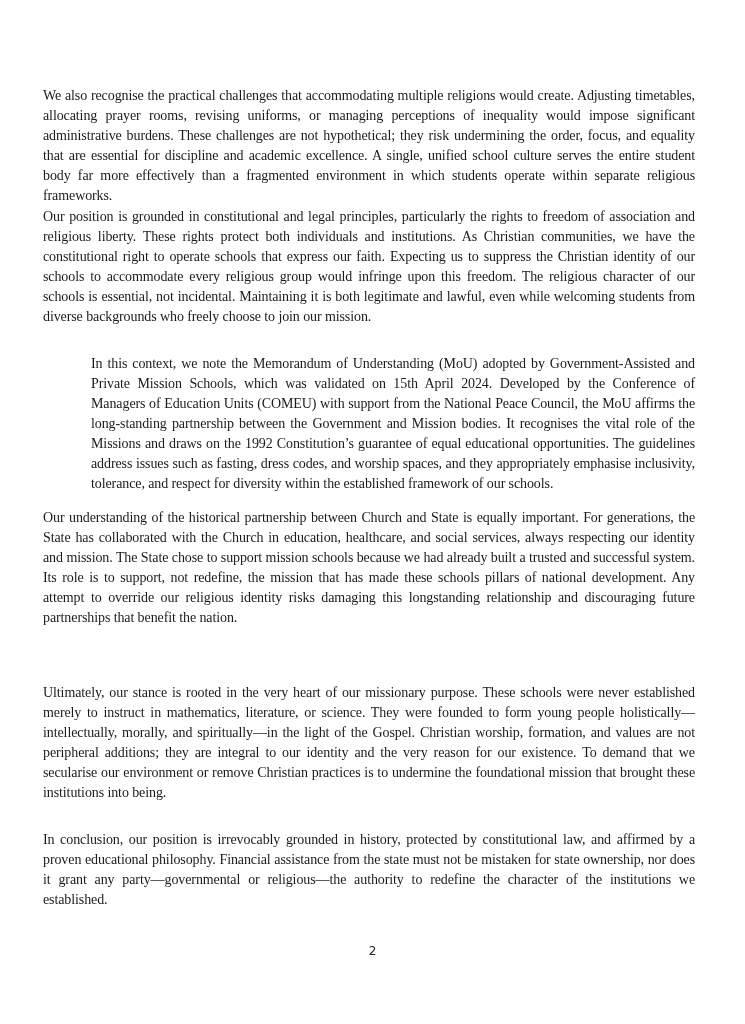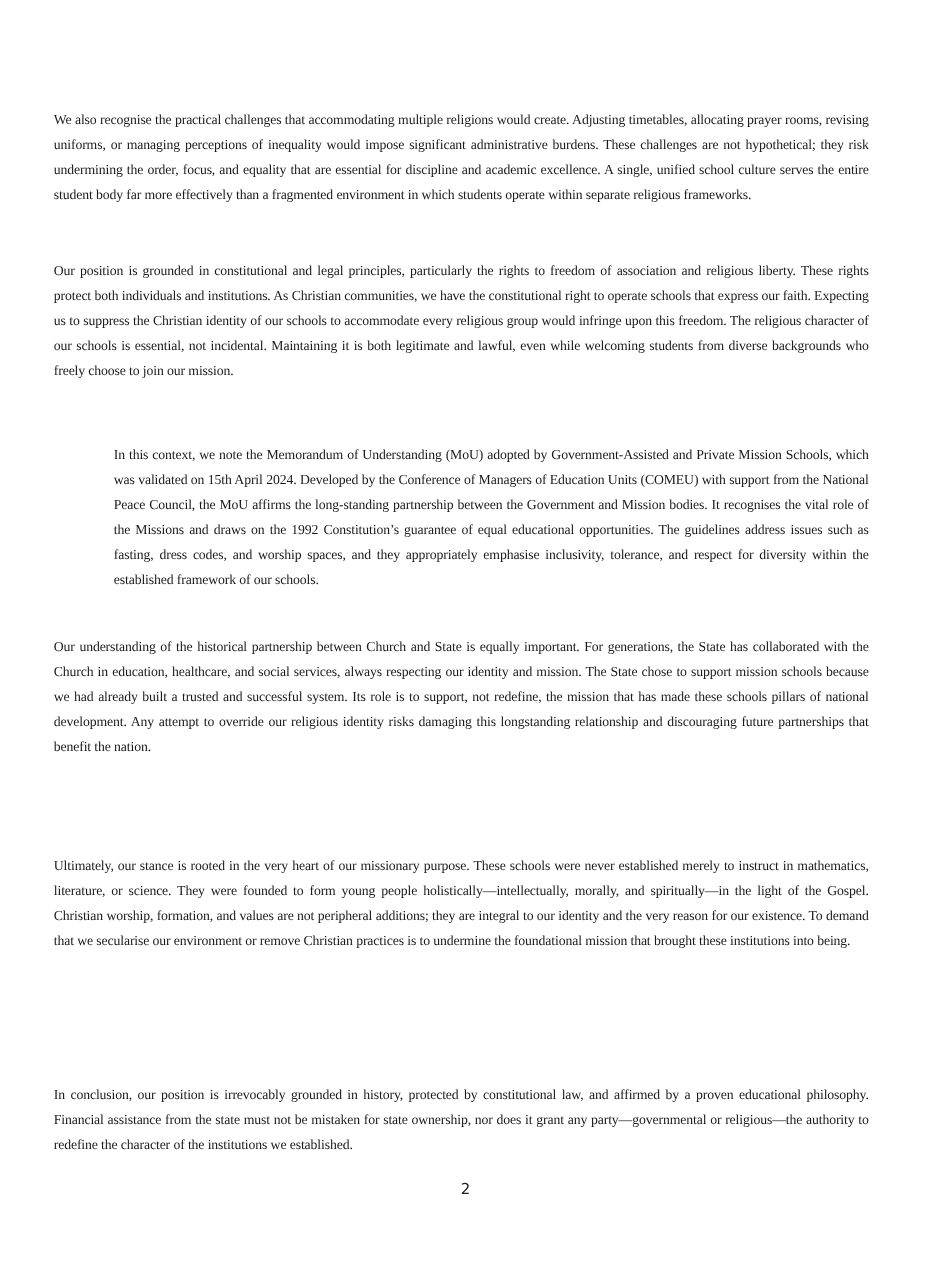--- a/index.html
+++ b/index.html
@@ -16,33 +16,33 @@
       color: #1a1a1a;
     }
     .page {
       position: absolute;
       left: 43px;
       top: 86px;
       width: 652px;
     }
     .para {
       margin: 0;
-      font-size: 11px;
+      font-size: 14px;
       line-height: 20px;
       text-align: justify;
       text-align-last: left;
       letter-spacing: -0.1px;
       font-family: Liberation Serif, serif;
     }
     .p1 { position: absolute; top: 0; }
     .p2 { position: absolute; top: 121px; }
     .p3 { position: absolute; top: 268px; margin-left: 48px; }
     .p4 { position: absolute; top: 422px; }
     .p5 { position: absolute; top: 597px; }
-    .p6 { position: absolute; top: 780px; }
+    .p6 { position: absolute; top: 744px; }
     .page-number {
       position: absolute;
       left: 0;
       width: 745px;
       top: 944px;
       text-align: center;
       font-family: "DejaVu Sans", sans-serif;
       font-size: 12px;
       color: #222;
     }

